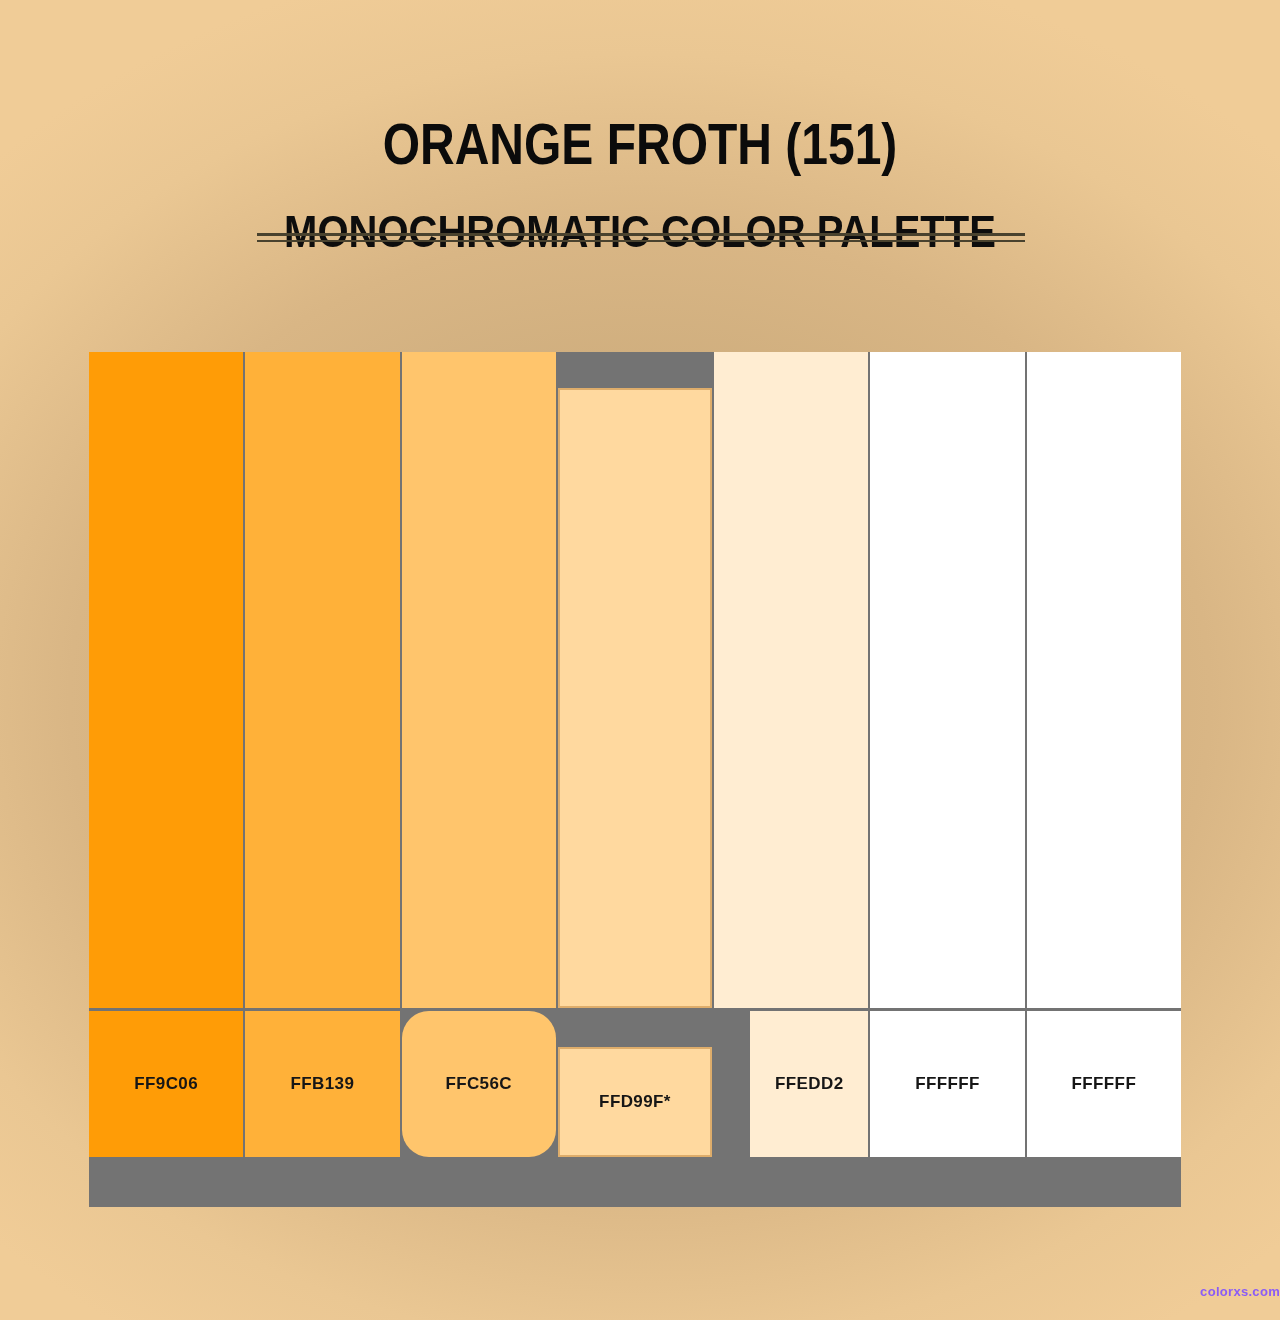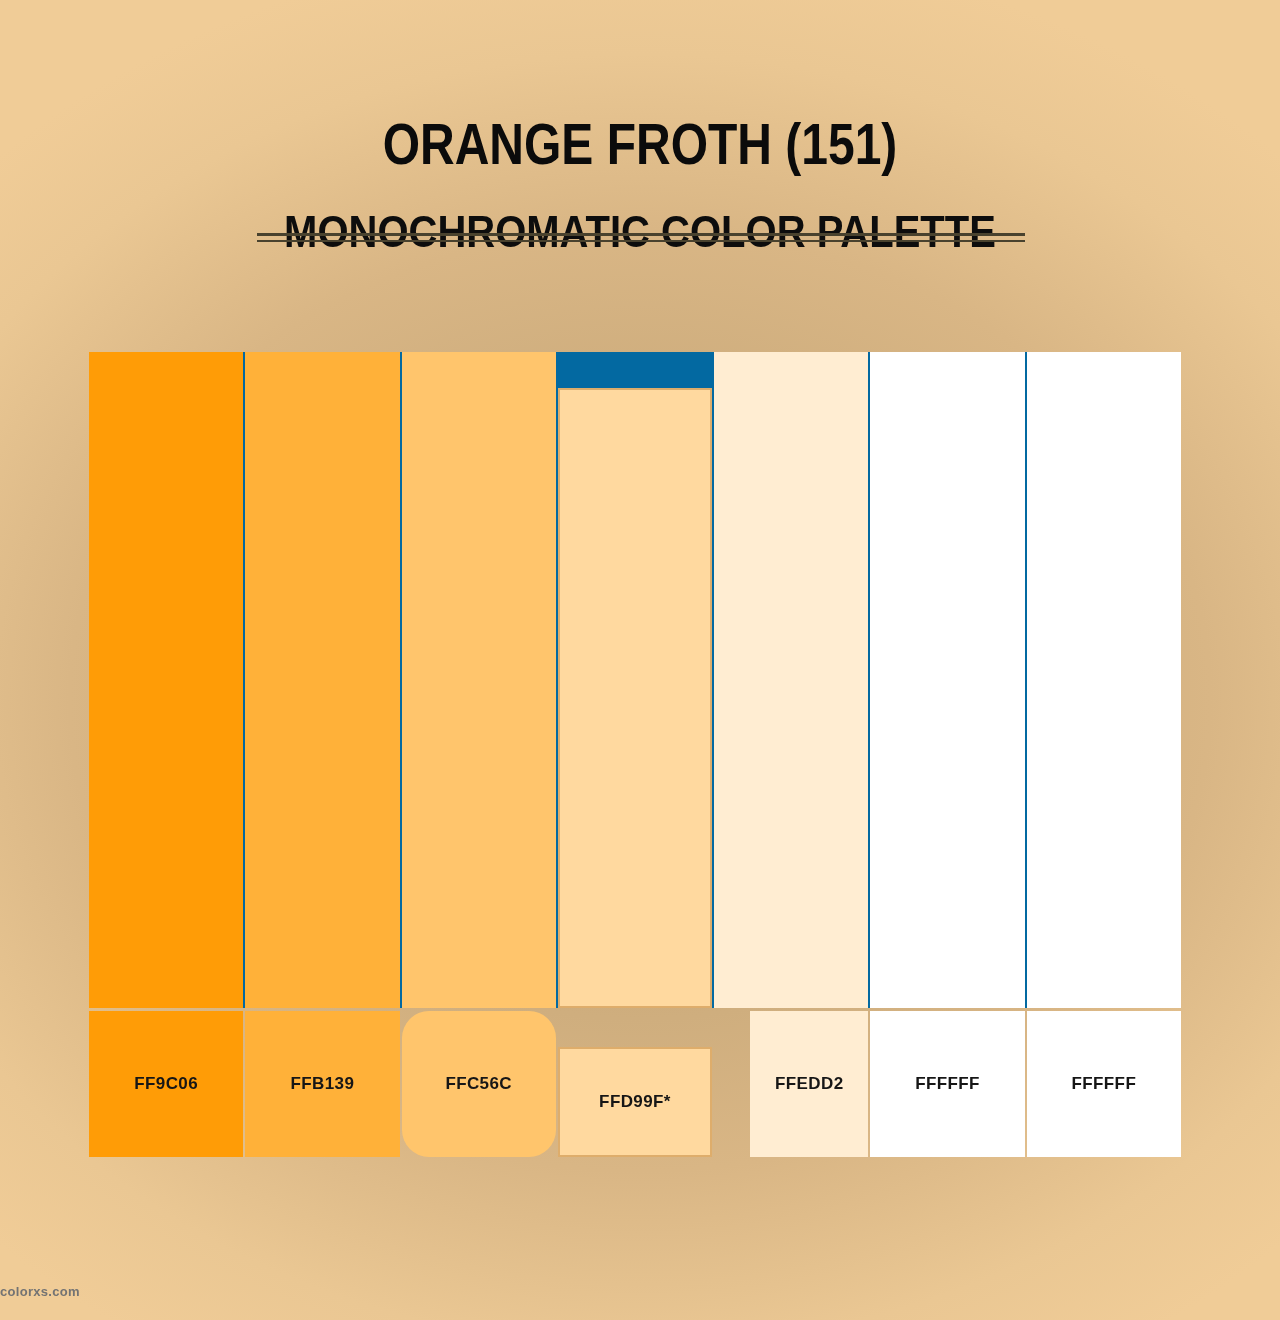--- a/index.html
+++ b/index.html
@@ -50,23 +50,23 @@
     width: 768px;
     height: 4px;
     border-top: 3px solid #49422e;
     border-bottom: 2px solid #49422e;
   }
   .palette-panel {
     position: absolute;
     top: 352px;
     left: 89px;
     width: 1092px;
-    height: 656px;
+    height: 855px;
     box-sizing: border-box;
-    background: #0369a1;
+    background: #737373;
     display: grid;
     grid-template-columns: repeat(7, 1fr);
     grid-template-rows: 656px 146px;
     column-gap: 2px;
     row-gap: 3px;
     padding-bottom: 3px;
   }
   .swatch-col {
     display: contents;
   }
@@ -89,24 +89,24 @@
   .base .swatch-top,
   .base .swatch-label-box {
     box-shadow: inset 0 0 0 2px rgba(190, 130, 55, 0.5);
     margin-top: 36px;
   }
   .site-footer {
     position: absolute;
     top: 1284px;
     left: 0;
     width: 100%;
-    text-align: left;
+    text-align: right;
     font-size: 13px;
     font-weight: bold;
-    color: #737373;
+    color: #8b5cf6;
     letter-spacing: 0.3px;
   }
 </style>
 </head>
 <body>
 
 <h1 class="page-title">ORANGE FROTH (151)</h1>
 <h2 class="page-subtitle">MONOCHROMATIC COLOR PALETTE</h2>
 <div class="double-rule"></div>
 

